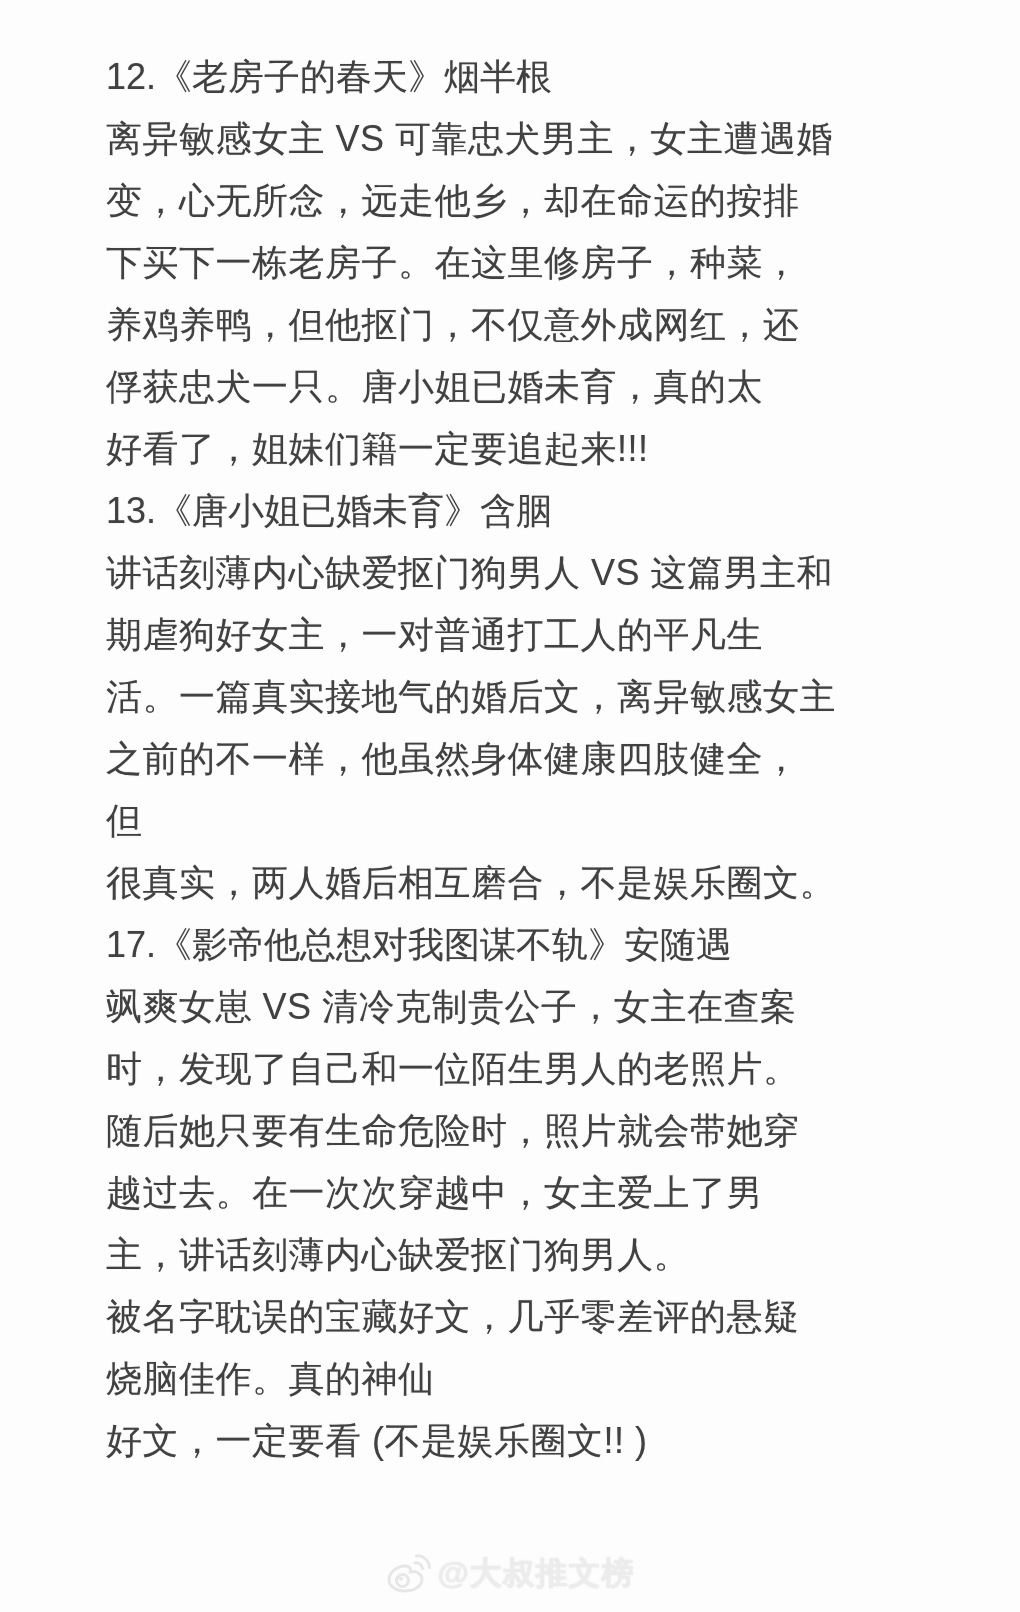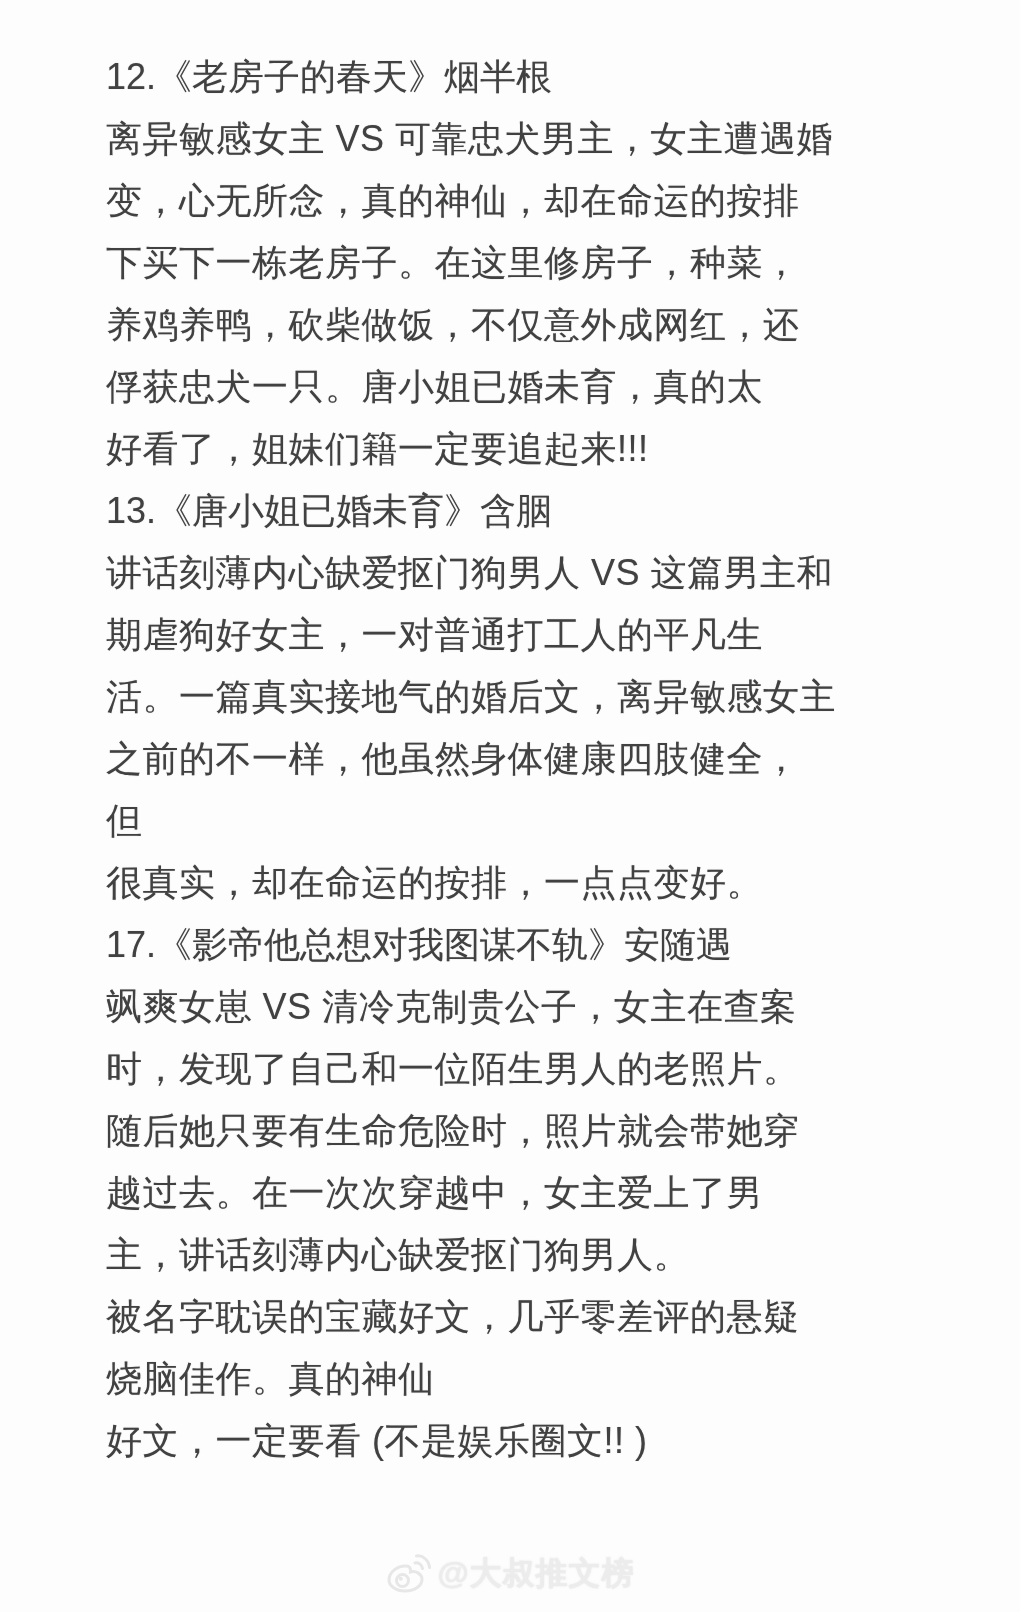--- a/index.html
+++ b/index.html
@@ -56,33 +56,33 @@
   }
 </style>
 </head>
 <body>
 
 <div class="page">
   <div class="text-block">
 
     <div class="line title">12.《老房子的春天》烟半根</div>
     <div class="line">离异敏感女主 VS 可靠忠犬男主，女主遭遇婚</div>
-    <div class="line">变，心无所念，真的神仙，却在命运的按排</div>
+    <div class="line">变，心无所念，远走他乡，却在命运的按排</div>
     <div class="line">下买下一栋老房子。在这里修房子，种菜，</div>
-    <div class="line">养鸡养鸭，砍柴做饭，不仅意外成网红，还</div>
+    <div class="line">养鸡养鸭，但他抠门，不仅意外成网红，还</div>
     <div class="line">俘获忠犬一只。唐小姐已婚未育，真的太</div>
     <div class="line">好看了，姐妹们籍一定要追起来!!!</div>
 
     <div class="line title">13.《唐小姐已婚未育》含胭</div>
     <div class="line">讲话刻薄内心缺爱抠门狗男人 VS 这篇男主和</div>
     <div class="line">期虐狗好女主，一对普通打工人的平凡生</div>
     <div class="line">活。一篇真实接地气的婚后文，离异敏感女主</div>
     <div class="line">之前的不一样，他虽然身体健康四肢健全，</div>
     <div class="line">但</div>
-    <div class="line">很真实，却在命运的按排，一点点变好。</div>
+    <div class="line">很真实，两人婚后相互磨合，不是娱乐圈文。</div>
 
     <div class="line title">17.《影帝他总想对我图谋不轨》安随遇</div>
     <div class="line">飒爽女崽 VS 清冷克制贵公子，女主在查案</div>
     <div class="line">时，发现了自己和一位陌生男人的老照片。</div>
     <div class="line">随后她只要有生命危险时，照片就会带她穿</div>
     <div class="line">越过去。在一次次穿越中，女主爱上了男</div>
     <div class="line">主，讲话刻薄内心缺爱抠门狗男人。</div>
     <div class="line">被名字耽误的宝藏好文，几乎零差评的悬疑</div>
     <div class="line">烧脑佳作。真的神仙</div>
     <div class="line">好文，一定要看 (不是娱乐圈文!! )</div>

